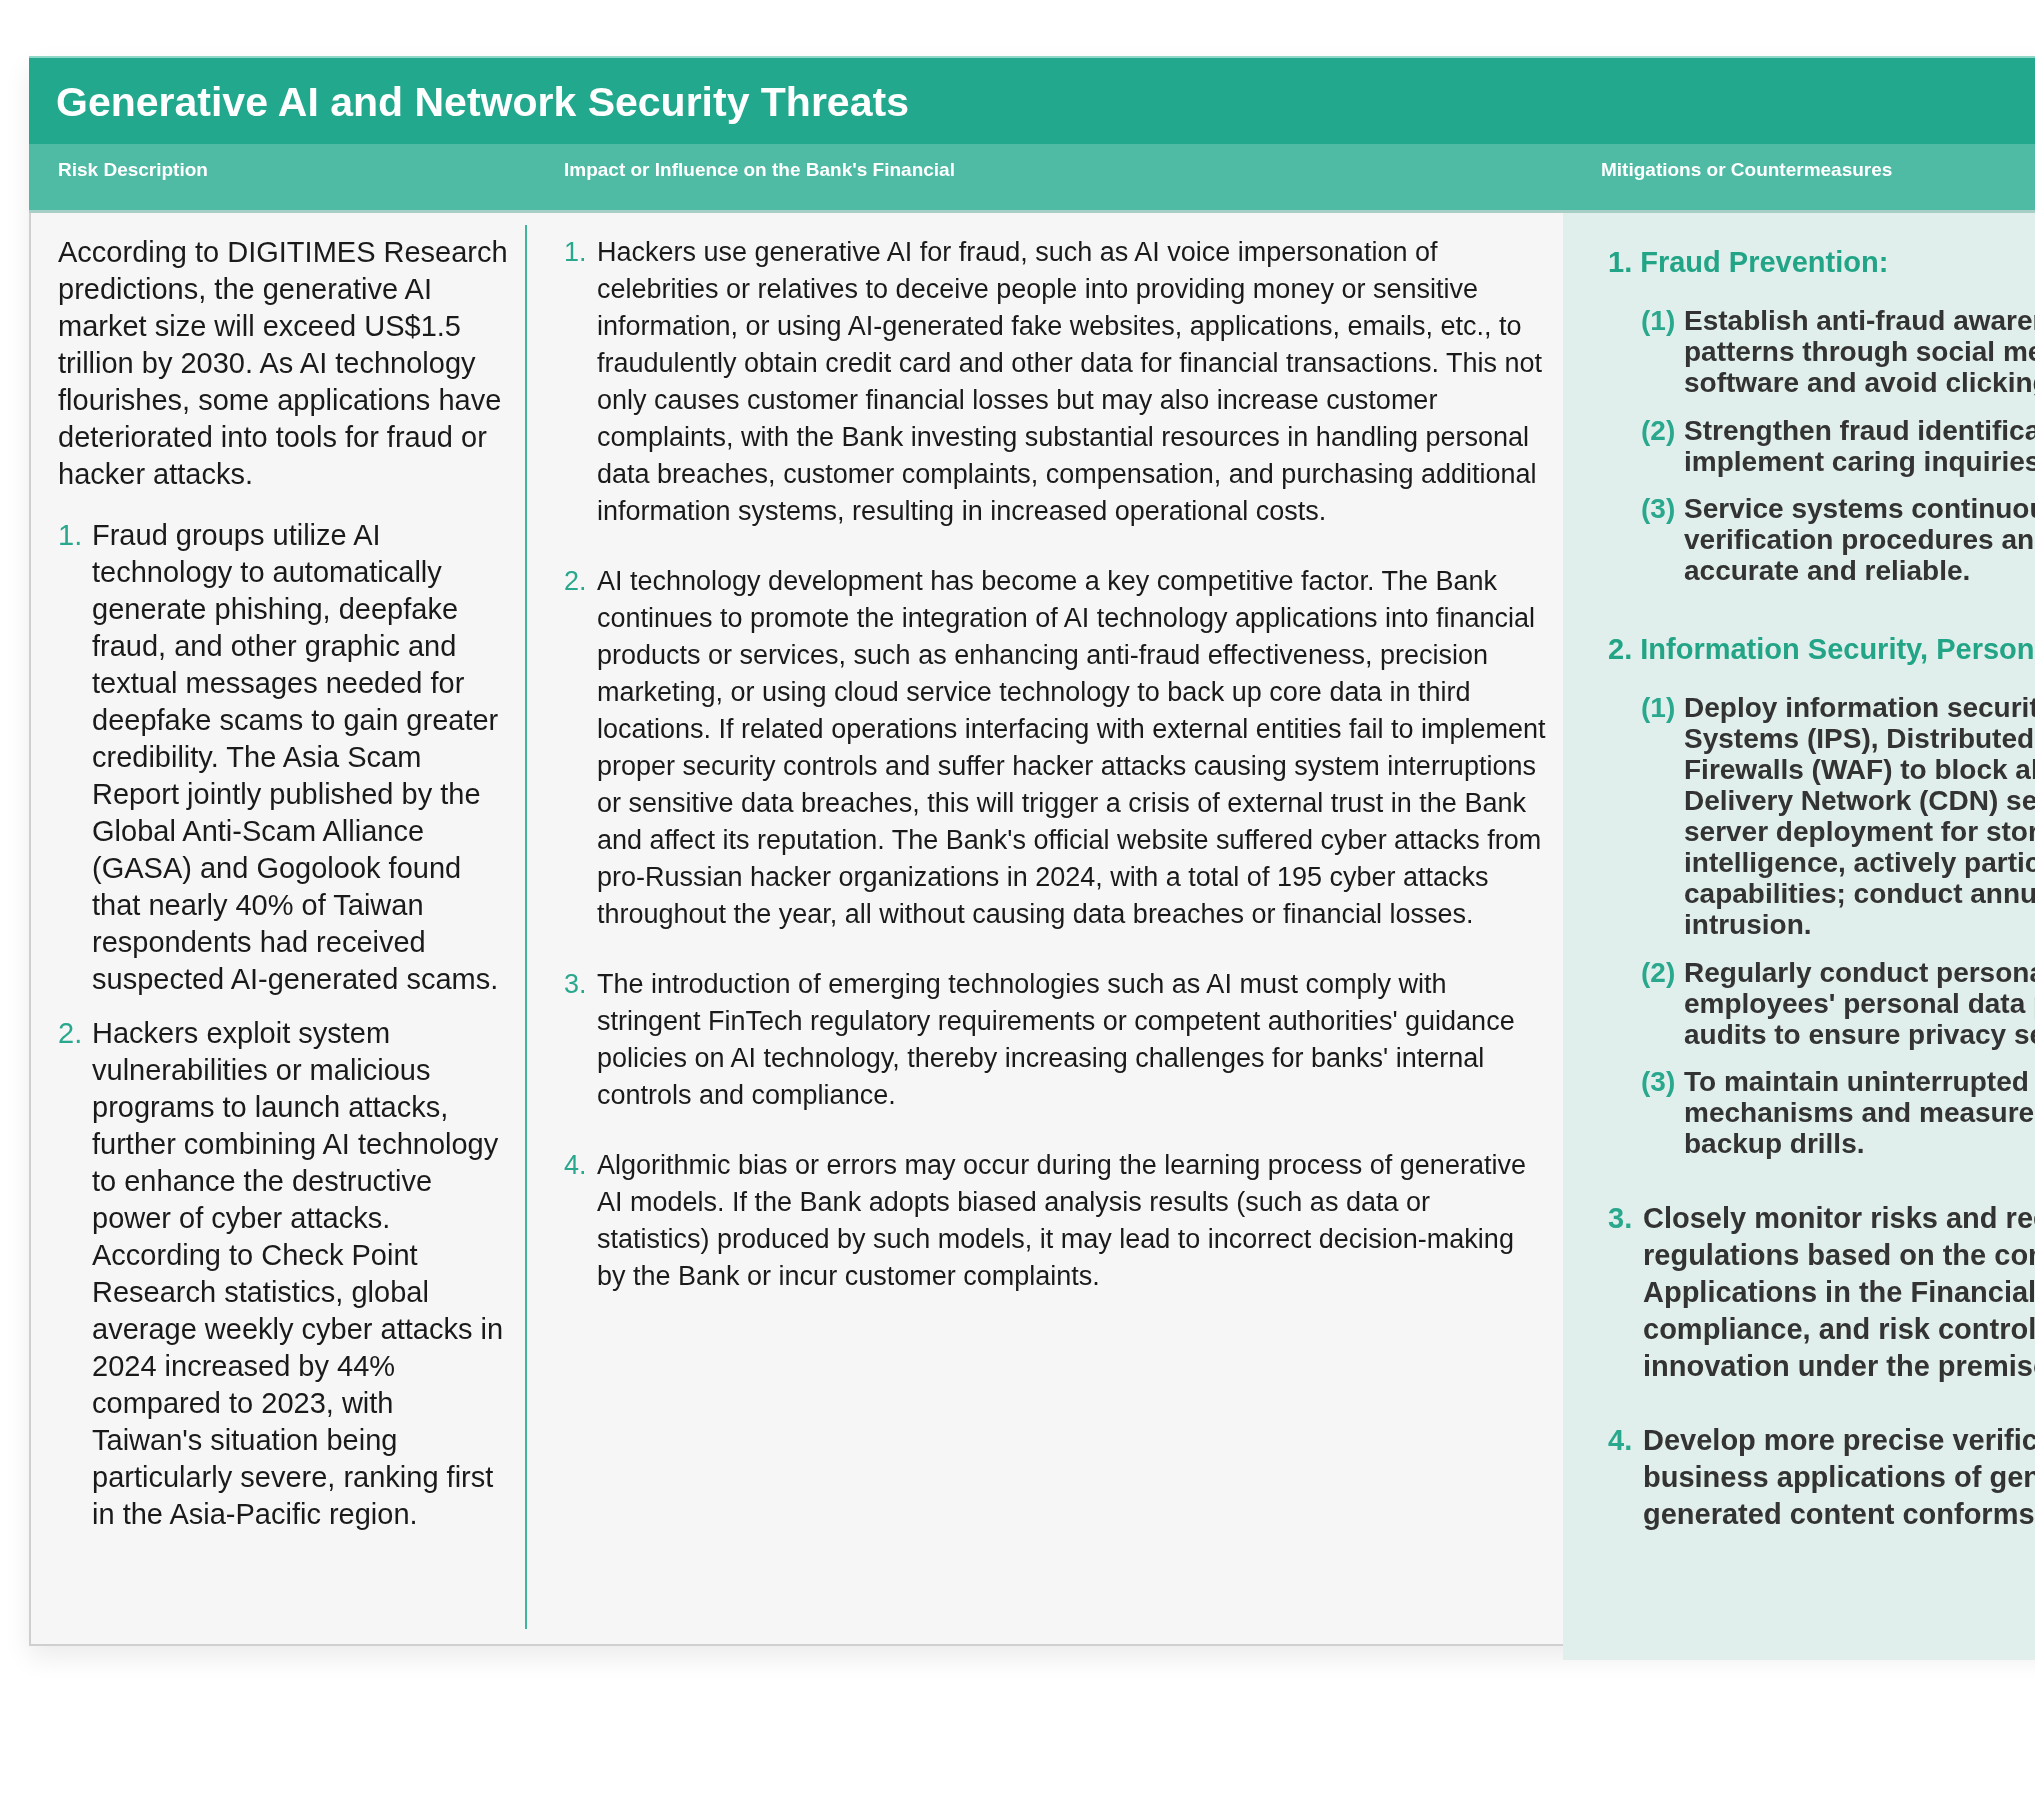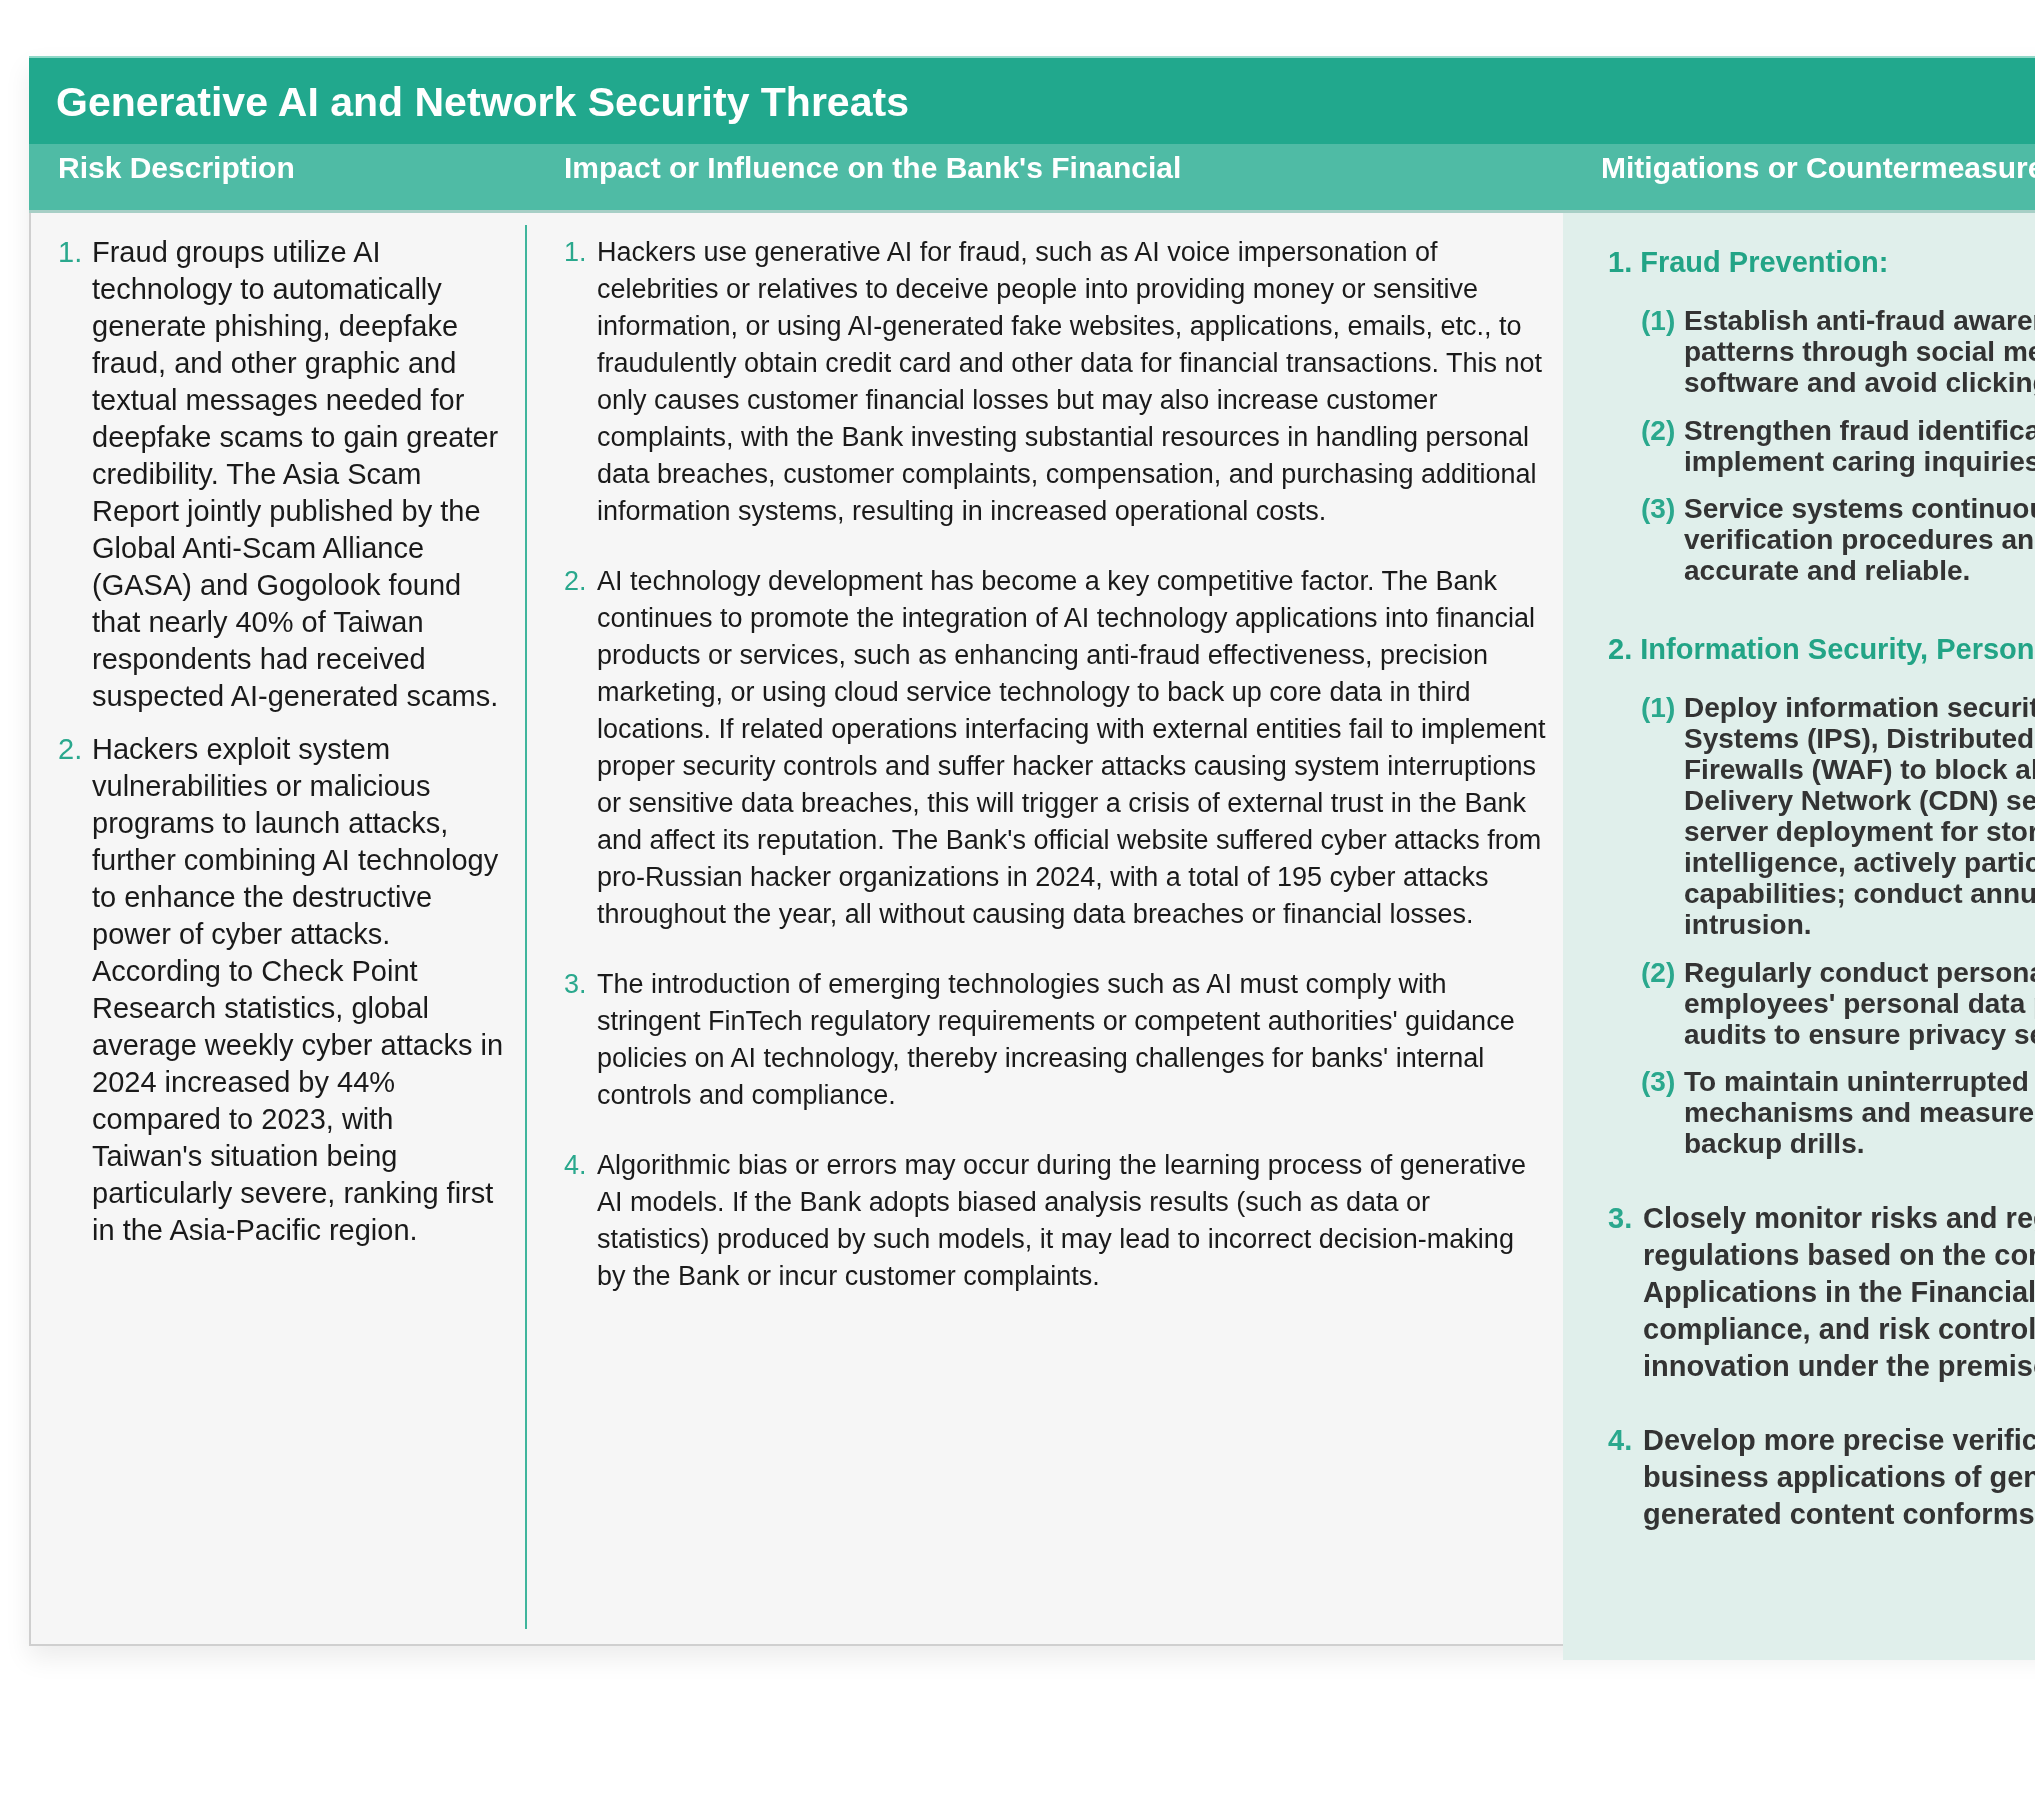--- a/index.html
+++ b/index.html
@@ -17,21 +17,21 @@
     background:#21a88d; border-top:2.4px solid #8fd8c8; box-sizing:border-box;
   }
   .title-text {
     position:absolute; left:27px; top:21px; font-size:41px; font-weight:bold; color:#ffffff; white-space:nowrap;
   }
   .col-header-row {
     position:absolute; left:29px; top:144px; width:2978px; height:69px;
     background:#4fbba5; border-bottom:3.3px solid #a7cfc6; box-sizing:border-box;
   }
   .col-header {
-    position:absolute; top:7px; font-size:30px; font-weight:bold; color:#ffffff; white-space:nowrap;
+    position:absolute; top:15px; font-size:19px; font-weight:bold; color:#ffffff; white-space:nowrap;
   }
   .mitig-bg {
     position:absolute; left:1563px; top:144px; width:1444px; height:1516px;
     background:#e0efeb;
   }
   .sep {
     position:absolute; left:525px; top:225px; width:2px; height:1404px; background:#3fb59c;
   }
   .col1 {
     position:absolute; left:58px; top:234px; width:452px; font-size:29px; line-height:37px; color:#1a1a1a;
@@ -74,20 +74,21 @@
 
 <div class="col-header-row">
   <div class="col-header" style="left:29px">Risk Description</div>
   <div class="col-header" style="left:535px">Impact or Influence on the Bank's Financial</div>
   <div class="col-header" style="left:1572px">Mitigations or Countermeasures</div>
 </div>
 
 <div class="sep"></div>
 
 <div class="col1">
+  <p>According to DIGITIMES Research predictions, the generative AI market size will exceed US$1.5 trillion by 2030. As AI technology flourishes, some applications have deteriorated into tools for fraud or hacker attacks.</p>
   <ol>
     <li>
       <span class="num">1.</span>
       <span>Fraud groups utilize AI technology to automatically generate phishing, deepfake fraud, and other graphic and textual messages needed for deepfake scams to gain greater credibility. The Asia Scam Report jointly published by the Global Anti-Scam Alliance (GASA) and Gogolook found that nearly 40% of Taiwan respondents had received suspected AI-generated scams.</span>
     </li>
     <li>
       <span class="num">2.</span>
       <span>Hackers exploit system vulnerabilities or malicious programs to launch attacks, further combining AI technology to enhance the destructive power of cyber attacks. According to Check Point Research statistics, global average weekly cyber attacks in 2024 increased by 44% compared to 2023, with Taiwan's situation being particularly severe, ranking first in the Asia-Pacific region.</span>
     </li>
   </ol>

